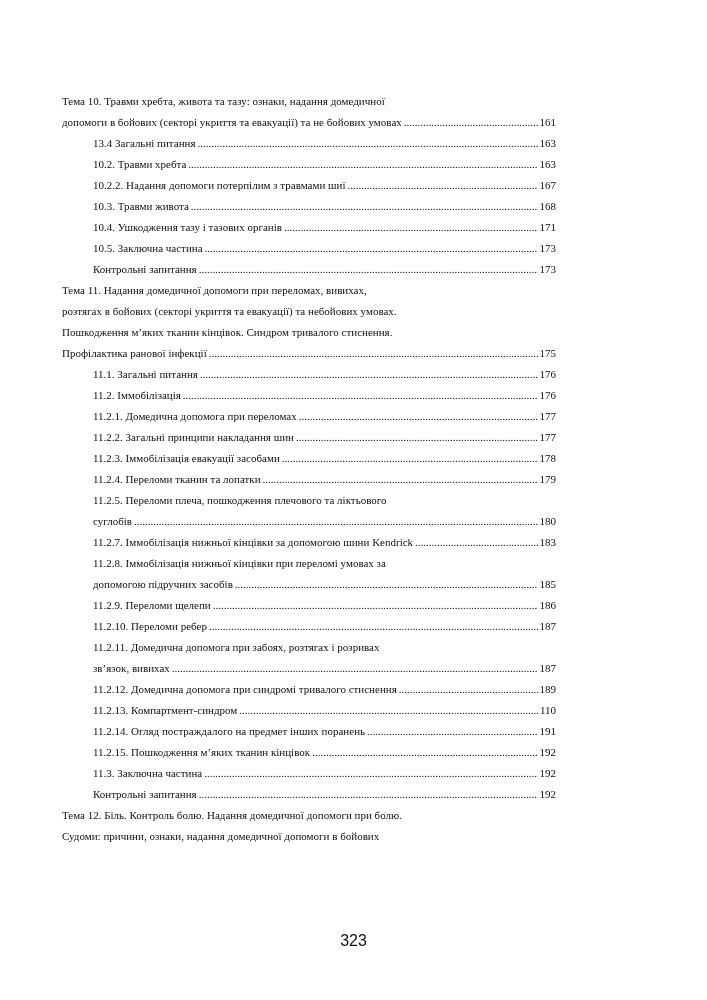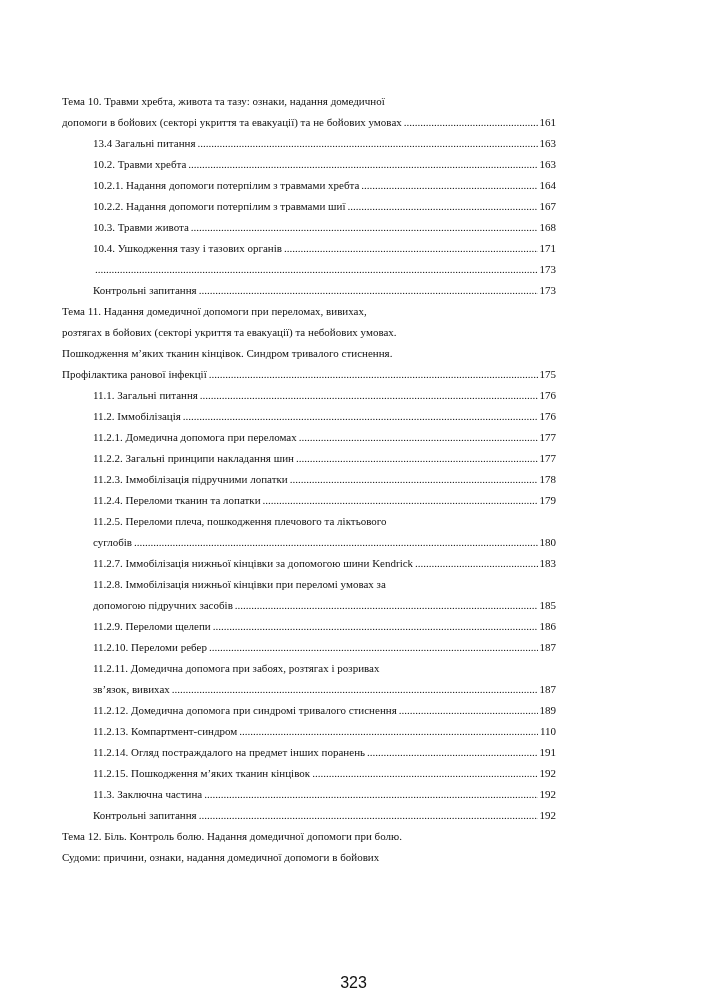--- a/index.html
+++ b/index.html
@@ -9,21 +9,21 @@
       font-family: "Liberation Serif", serif; font-size: 11px; color: #111; line-height: 21px; }
     .row { display: flex; align-items: baseline; white-space: nowrap; height: 21px; }
     .row.indent { padding-left: 31px; }
     .row .label { flex: 0 0 auto; }
     .row .leader { flex: 1 1 auto; overflow: hidden; margin: 0 2px; }
     .row .leader::before { content: "................................................................................................................................................................................................................................................"; letter-spacing: 0px; }
     .row .pg { flex: 0 0 auto; }
     .line { white-space: nowrap; height: 21px; }
     .line.indent { padding-left: 31px; }
     .page-number { position: absolute; top: 932px; left: 0; width: 707px; text-align: center;
-      font-family: "Liberation Sans", sans-serif; font-size: 16px; color: #111; margin-top: 42px; }
+      font-family: "Liberation Sans", sans-serif; font-size: 16px; color: #111; }
   </style>
 </head>
 <body>
 
 <div class="page">
   <div class="toc" id="toc">
       <div class="line">Тема 10. Травми хребта, живота та тазу: ознаки, надання домедичної</div>
       <div class="row">
         <span class="label">допомоги в бойових (секторі укриття та евакуації) та не бойових умовах</span>
         <span class="leader"></span>
@@ -33,40 +33,36 @@
         <span class="label">13.4 Загальні питання</span>
         <span class="leader"></span>
         <span class="pg">163</span>
       </div>
       <div class="row indent">
         <span class="label">10.2.  Травми хребта</span>
         <span class="leader"></span>
         <span class="pg">163</span>
       </div>
       <div class="row indent">
-        <span class="label">10.2.1. Надання допомоги потерпілим з травмами хребта </span>
-        <span class="leader"></span>
-        <span class="pg">164</span>
-      </div>
-      <div class="row indent">
         <span class="label">10.2.2. Надання допомоги потерпілим з травмами шиї </span>
         <span class="leader"></span>
         <span class="pg">167</span>
       </div>
       <div class="row indent">
         <span class="label">10.3.  Травми живота</span>
         <span class="leader"></span>
         <span class="pg">168</span>
       </div>
       <div class="row indent">
         <span class="label">10.4.  Ушкодження тазу і тазових органів </span>
         <span class="leader"></span>
         <span class="pg">171</span>
       </div>
       <div class="row indent">
+        <span class="label">10.5.  Заключна частина</span>
         <span class="leader"></span>
         <span class="pg">173</span>
       </div>
       <div class="row indent">
         <span class="label">Контрольні запитання</span>
         <span class="leader"></span>
         <span class="pg">173</span>
       </div>
       <div class="line">Тема 11. Надання домедичної допомоги при переломах, вивихах,</div>
       <div class="line">розтягах в бойових (секторі укриття та евакуації) та небойових умовах.</div>
@@ -90,21 +86,21 @@
         <span class="label">11.2.1. Домедична допомога при переломах</span>
         <span class="leader"></span>
         <span class="pg">177</span>
       </div>
       <div class="row indent">
         <span class="label">11.2.2. Загальні принципи накладання шин </span>
         <span class="leader"></span>
         <span class="pg">177</span>
       </div>
       <div class="row indent">
-        <span class="label">11.2.3. Іммобілізація підручними лопатки </span>
+        <span class="label">11.2.3. Іммобілізація евакуації засобами </span>
         <span class="leader"></span>
         <span class="pg">178</span>
       </div>
       <div class="row indent">
         <span class="label">11.2.4. Переломи тканин та лопатки</span>
         <span class="leader"></span>
         <span class="pg">179</span>
       </div>
       <div class="line indent">11.2.5. Переломи плеча, пошкодження плечового та ліктьового</div>
       <div class="row indent">

